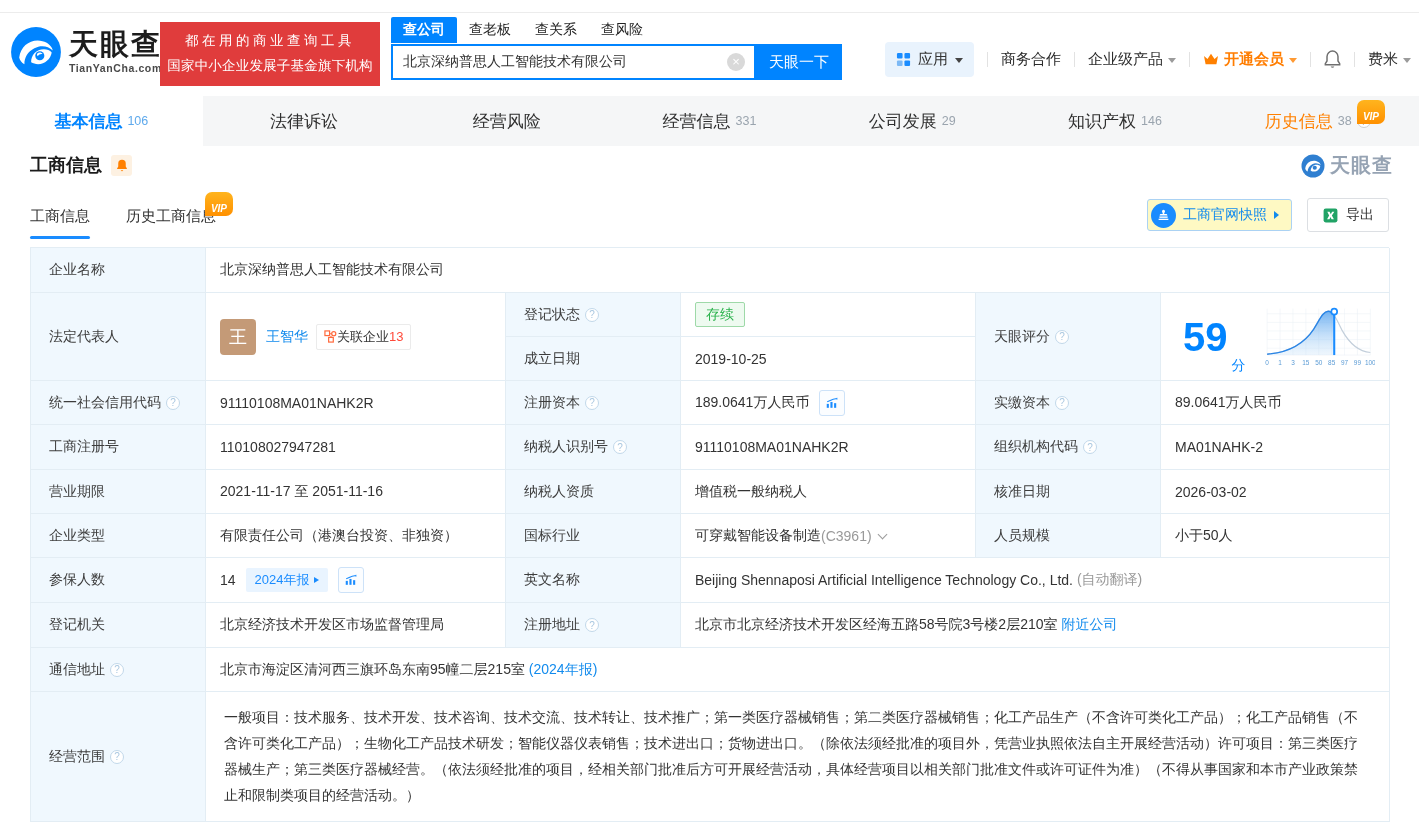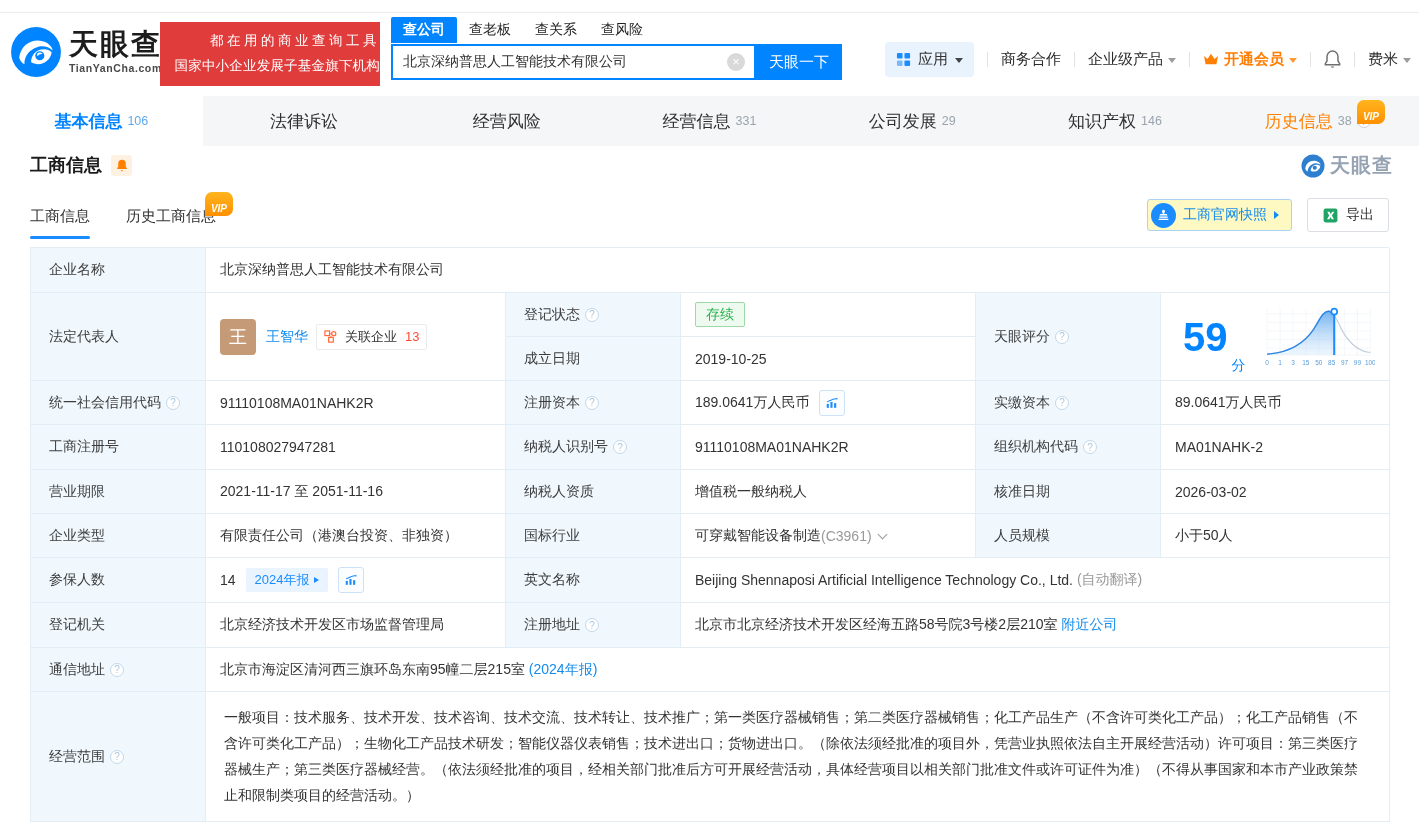--- a/index.html
+++ b/index.html
@@ -6,21 +6,21 @@
   body{width:1419px;height:822px;position:relative;overflow:hidden;background:#fff;
        font-family:"Liberation Sans","DejaVu Sans",sans-serif;color:#333}
   
   .topline{position:absolute;top:12px;left:0;width:100%;border-top:1px solid #ececec}
   .logo{position:absolute;left:10px;top:26px;display:flex;align-items:center;gap:7px;cursor:pointer}
   .logo svg{width:52px;height:52px}
   .logo .ltxt{display:flex;flex-direction:column;line-height:1}
   .logo .lname{font-size:29px;font-weight:700;color:#1c1c1c;letter-spacing:2px}
   .logo .ldom{font-size:10.5px;color:#4a4a4a;margin-top:4px;letter-spacing:.6px;font-weight:700}
   .banner{position:absolute;left:160px;top:22px;width:220px;height:64px;background:#e03c3c;color:#fff;
-          display:flex;flex-direction:column;align-items:flex-end;justify-content:center;line-height:1.85}
+          display:flex;flex-direction:column;align-items:center;justify-content:center;line-height:1.85}
   .banner .b1{font-size:13.5px;letter-spacing:3.5px}
   .banner .b2{font-size:13.5px;letter-spacing:.2px}
   .search{position:absolute;left:391px;top:17px}
   .stabs{display:flex}
   .stab{padding:4px 12px;font-size:14px;color:#222;cursor:pointer}
   .stab.on{background:#0084ff;color:#fff;border-radius:2px 2px 0 0;font-weight:700}
   .sbar{display:flex;margin-top:1px}
   .sbox{width:365px;height:36px;border:2px solid #0084ff;display:flex;align-items:center;background:#fff}
   .sbox input{flex:1;border:none;outline:none;font-size:14px;color:#333;padding:0 10px;
               font-family:"Liberation Sans","DejaVu Sans",sans-serif}
@@ -81,21 +81,21 @@
   .cell{border-right:1px solid #e3edf4;border-bottom:1px solid #e3edf4;display:flex;align-items:center;
         padding:0 14px;background:#fff;min-width:0}
   .lbl{background:#f0f8fe;padding-left:18px;gap:5px;color:#3d3d3d}.sp3{grid-column:span 3}.sp5{grid-column:span 5}
   .rs2{grid-row:span 2}
   .link{color:#128bed;cursor:pointer;text-decoration:none}
   .gray{color:#999}
   .statusbadge{display:inline-block;background:#eefaf0;border:1px solid #9ed9a8;color:#2bb24c;border-radius:2px;
                padding:2px 10px;font-size:14px;line-height:1.4}
   .avatar{width:36px;height:36px;border-radius:4px;background:#c49a77;color:#fff;font-size:18px;display:flex;
           align-items:center;justify-content:center;margin-right:10px;cursor:pointer;flex:0 0 auto}
-  .relbadge{display:inline-flex;align-items:center;gap:8px;border:1px solid #ebebeb;border-radius:2px;
+  .relbadge{display:inline-flex;align-items:center;gap:0;border:1px solid #ebebeb;border-radius:2px;
             padding:3px 7px;margin-left:8px;font-size:13px;cursor:pointer;background:#fff}
   .relbadge .rc{color:#ff4a3a}
   .chartbtn{display:inline-flex;width:26px;height:26px;border:1px solid #cde2f8;border-radius:3px;align-items:center;
             justify-content:center;margin-left:10px;cursor:pointer;background:#fbfdff;flex:0 0 auto}
   .yearbadge{display:inline-flex;align-items:center;gap:4px;background:#e9f4ff;color:#1a8cff;border-radius:2px;
              padding:3px 9px;font-size:13px;margin-left:10px;cursor:pointer}
   .yearbadge .tri-r{border-left-color:#1a8cff;border-top-width:3.5px;border-bottom-width:3.5px}
   .chev{width:7px;height:7px;border-right:1.5px solid #9b9b9b;border-bottom:1.5px solid #9b9b9b;
         transform:rotate(45deg);display:inline-block;margin:-3px 0 0 7px;cursor:pointer}
   .score-val{gap:12px;padding-left:22px}

